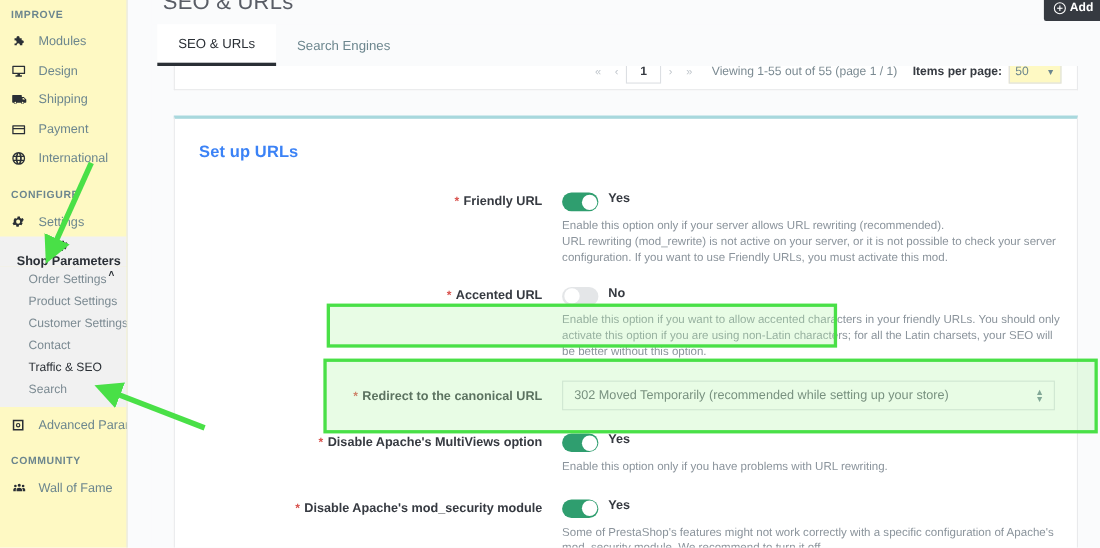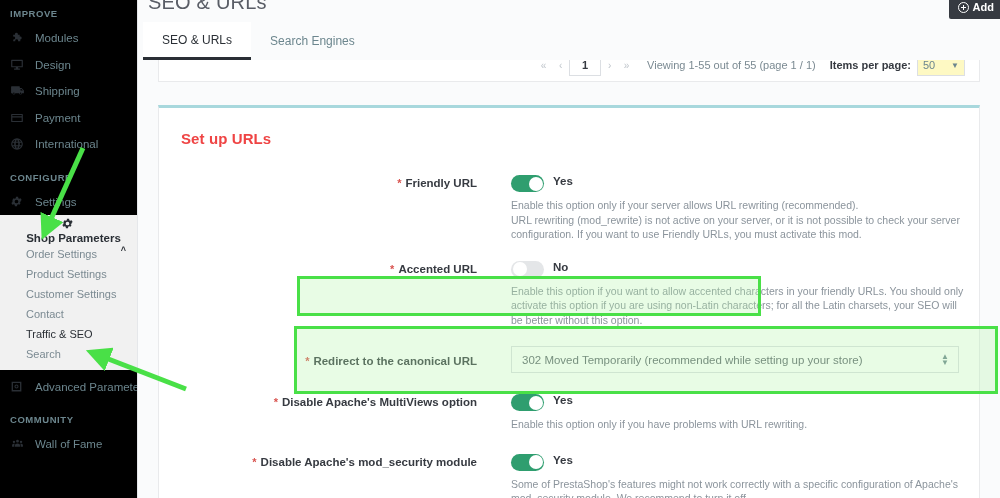--- a/index.html
+++ b/index.html
@@ -8,22 +8,22 @@
     overflow: hidden;
     font-family: "Liberation Sans", sans-serif;
     background: #fafbfc;
     color: #363a41;
   }
   .app { position: relative; width: 1000px; height: 498px; }
 
   
   .sidebar {
     position: absolute; left: 0; top: 0;
-    width: 138px; height: 498px;
-    background: #000000;
+    width: 116px; height: 498px;
+    background: #fef9c3;
     border-right: 1px solid #e5e7ea;
     overflow: hidden;
   }
   .nav-section {
     font-size: 9.5px; font-weight: bold; letter-spacing: .55px;
     color: #6c868e; padding: 8px 0 6px 10px; text-transform: uppercase;
   }
   .nav-item {
     display: flex; align-items: center;
     height: 26.5px; padding-left: 10px;
@@ -129,32 +129,32 @@
   }
   .pg-select .caret { font-size: 8px; color: #6c868e; }
 
   
   .card {
     margin: 23px 20px 0 20px; background: #fff;
     border: 1px solid #e9eaec; border-top: 3px solid #a8d8dd;
     min-height: 420px; position: relative;
   }
   .card-title {
-    font-size: 15px; font-weight: bold; color: #ef4444;
+    font-size: 15px; font-weight: bold; color: #3b82f6;
     padding: 22px 0 0 22px; letter-spacing: .1px;
   }
 
   .form { padding: 28px 0 0 0; }
   .row {
     display: flex; align-items: flex-start;
     margin-bottom: 19px; position: relative;
   }
   .row-label {
     width: 352px; flex: 0 0 352px; text-align: right;
-    padding-right: 34px; padding-top: 2px;
+    padding-right: 18px; padding-top: 2px;
     font-size: 11.5px; font-weight: bold; color: #363a41;
     white-space: nowrap;
   }
   .req { color: #d9534f; margin-right: 4px; font-size: 11px; }
   .row-field { flex: 1; min-width: 0; padding-right: 14px; }
   .toggle-line { display: flex; align-items: flex-start; gap: 9px; height: 19px; }
   .switch {
     width: 33px; height: 17px; border-radius: 9px;
     position: relative; flex: 0 0 33px;
   }

